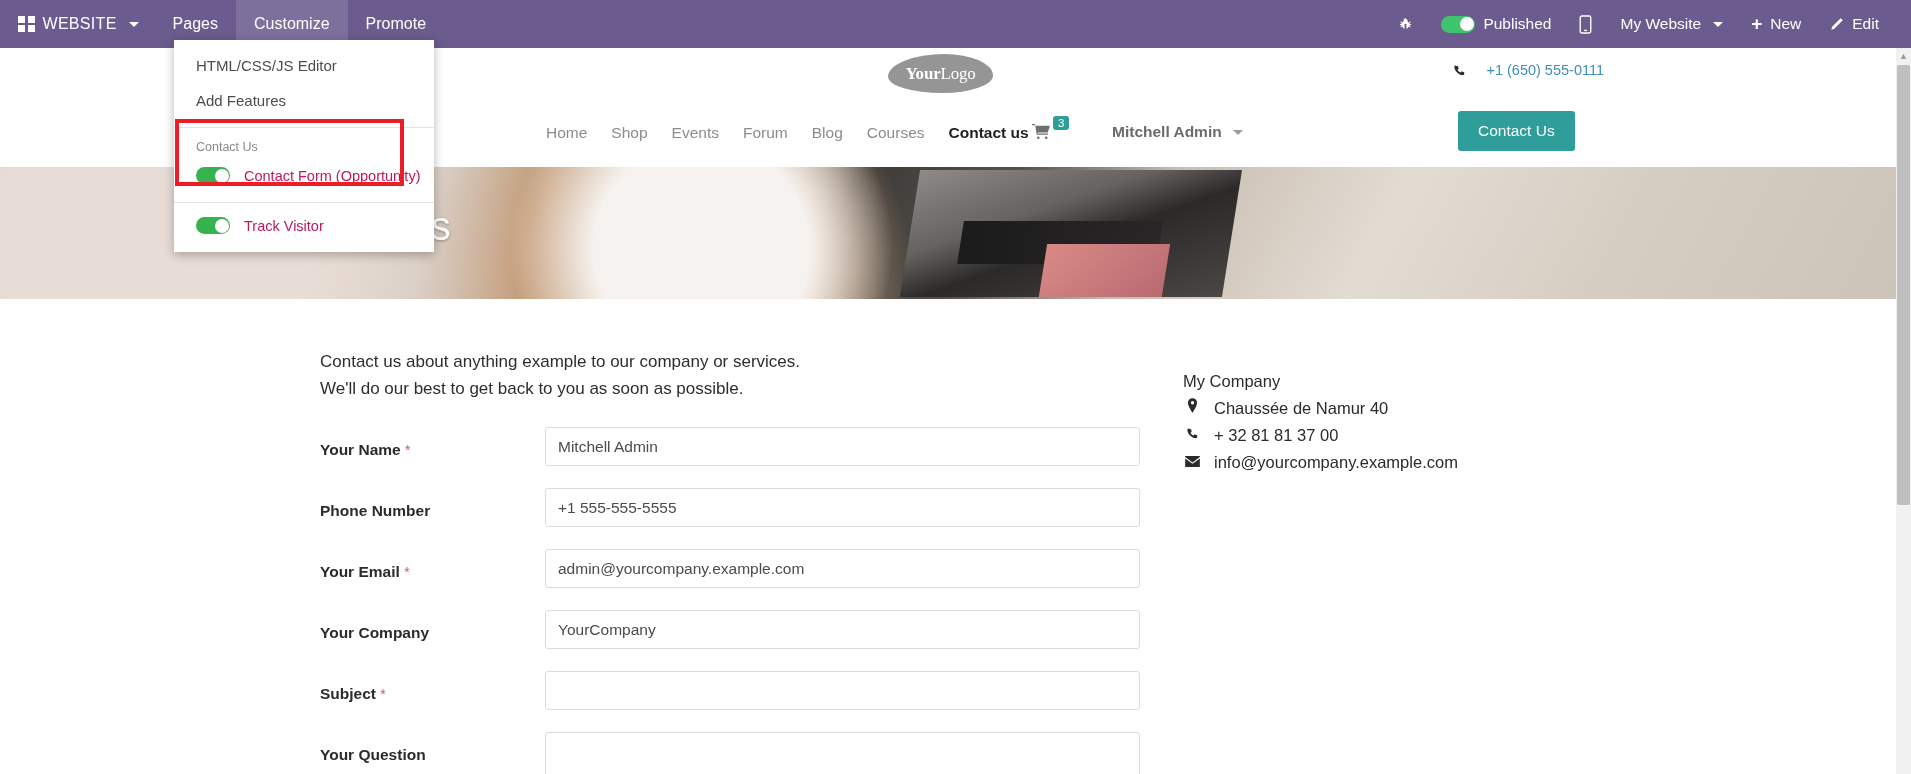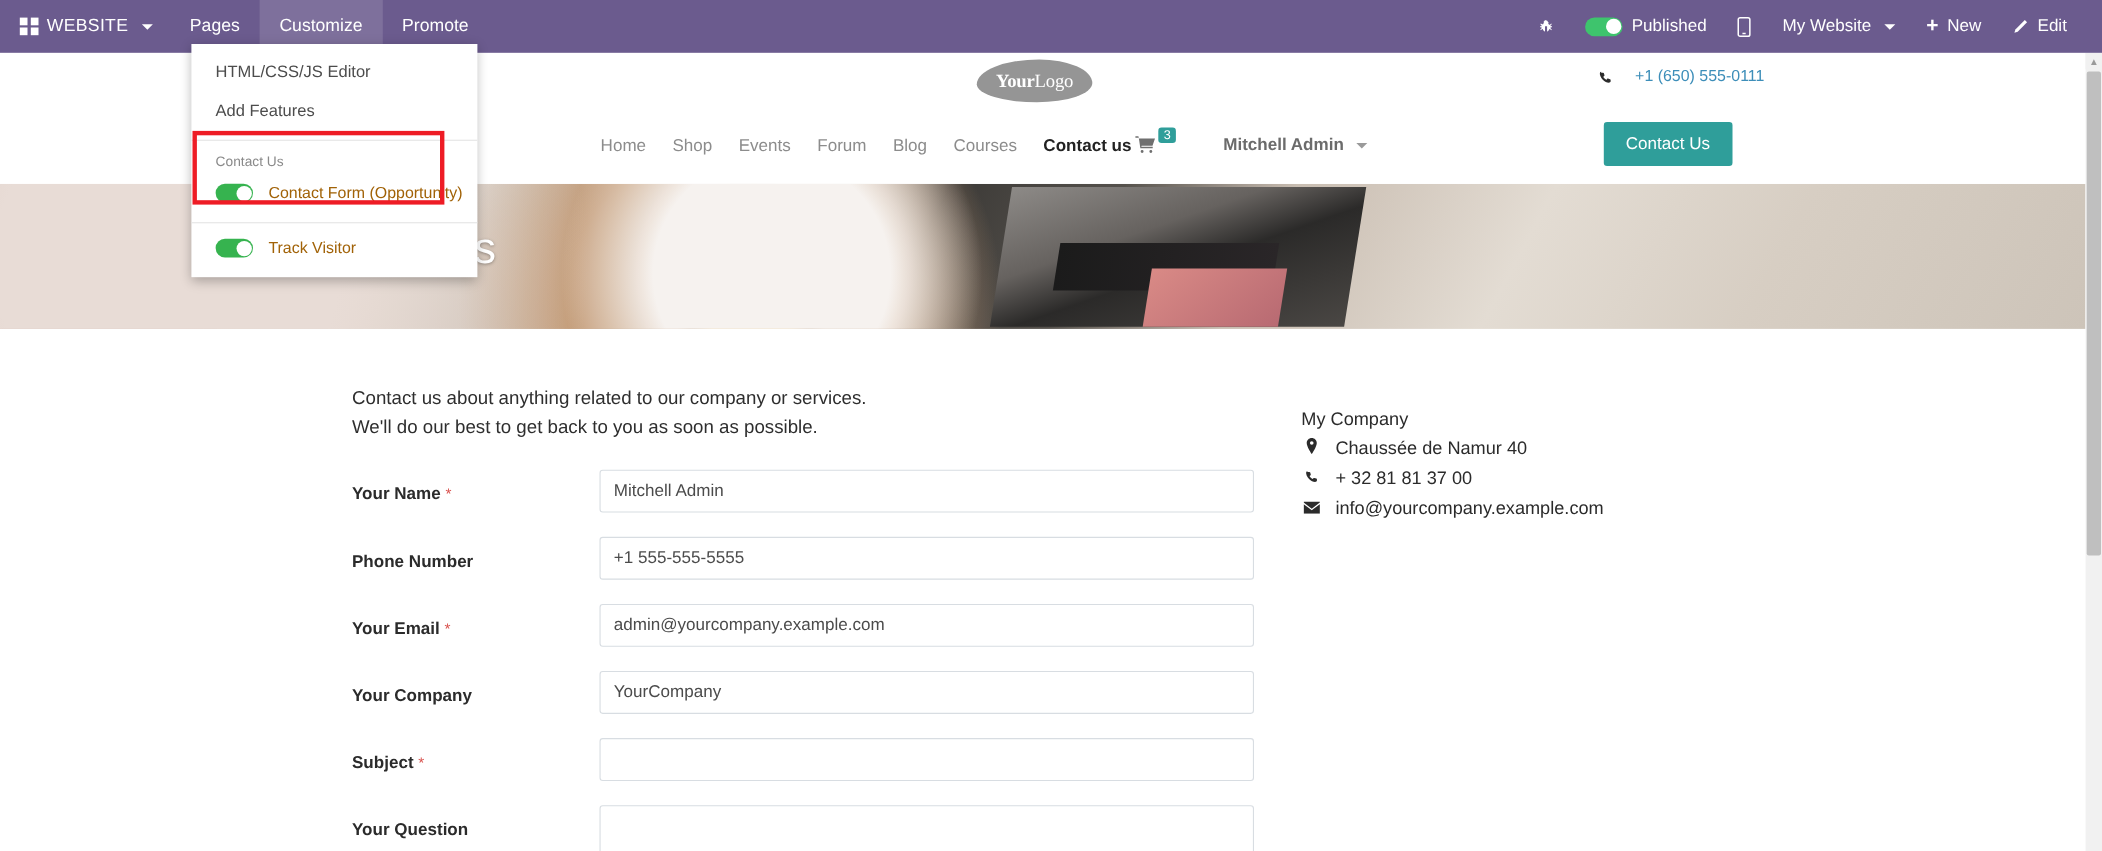--- a/index.html
+++ b/index.html
@@ -57,21 +57,21 @@
   .dd-item {
     padding: 9px 22px; font-size: 15px; color: #4c4c4c;
     cursor: pointer; white-space: nowrap;
   }
   .dd-sep { border-top: 1px solid #e4e4e4; margin: 9px 0 0 0; }
   .dd-group-label {
     padding: 12px 22px 4px 22px; font-size: 12.5px; color: #8a8a8a;
   }
   .dd-toggle-row {
     display: flex; align-items: center; gap: 14px;
-    padding: 9px 22px 9px 22px; font-size: 14.5px; color: #a16207;
+    padding: 9px 22px 9px 22px; font-size: 14.5px; color: #be185d;
     cursor: pointer; white-space: nowrap;
   }
   .tgl {
     width: 34px; height: 17px; border-radius: 9px; background: #36b34f;
     position: relative; flex: none;
   }
   .tgl::after {
     content: ""; position: absolute; top: 1.5px; right: 1.5px;
     width: 14px; height: 14px; border-radius: 50%; background: #fff;
   }
@@ -349,21 +349,21 @@
 
 <div class="hero">
   <div class="hero-bg"></div>
   <div class="hero-laptop"></div>
   <div class="hero-pinkcard"></div>
   <div class="hero-title">Contact Us</div>
 </div>
 
 <div class="content">
   <div class="intro">
-    <div>Contact us about anything related to our company or services.</div>
+    <div>Contact us about anything example to our company or services.</div>
     <div>We'll do our best to get back to you as soon as possible.</div>
   </div>
 
   <div class="form">
     <div class="frow">
       <div class="flabel"><span>Your Name</span> <span class="req">*</span></div>
       <input class="finput" value="Mitchell Admin" style="">
     </div>
     <div class="frow">
       <div class="flabel">Phone Number</div>

